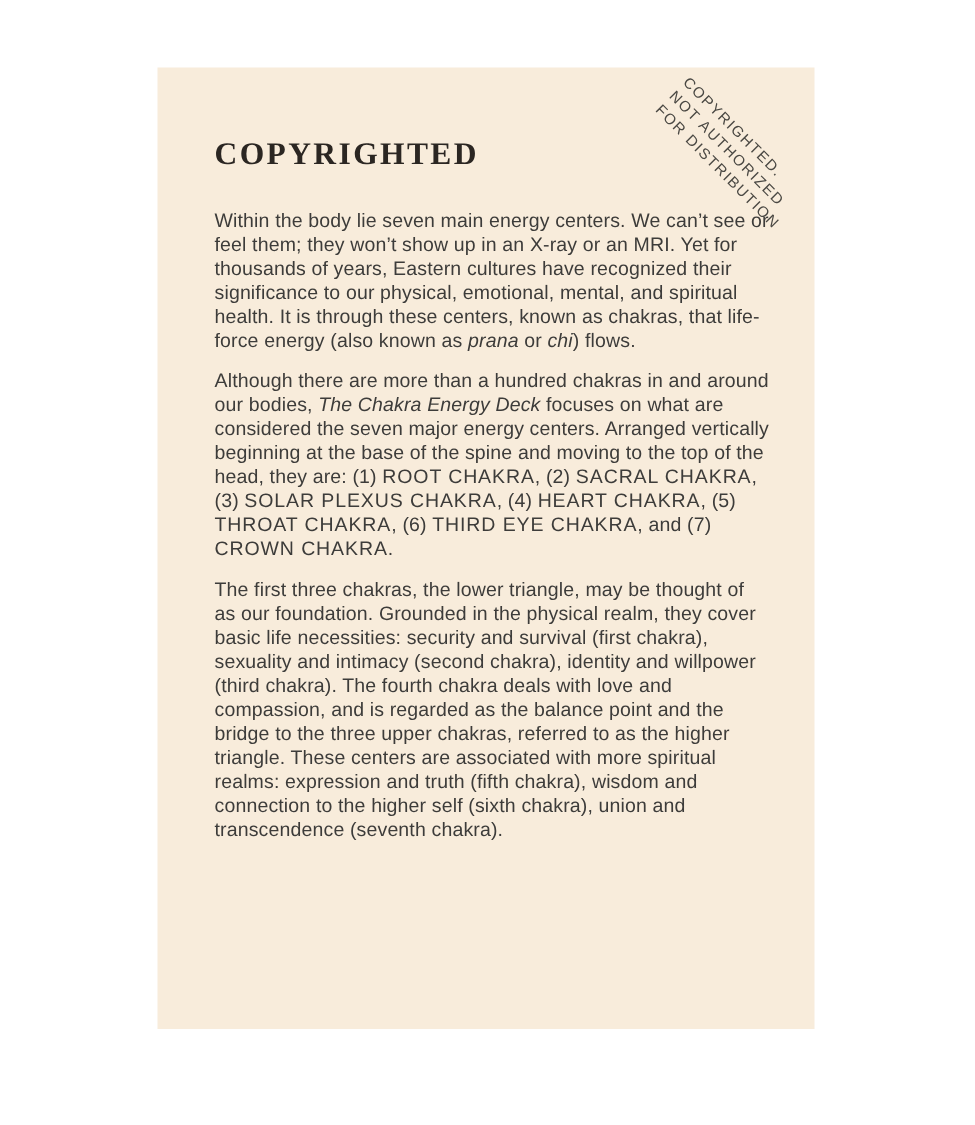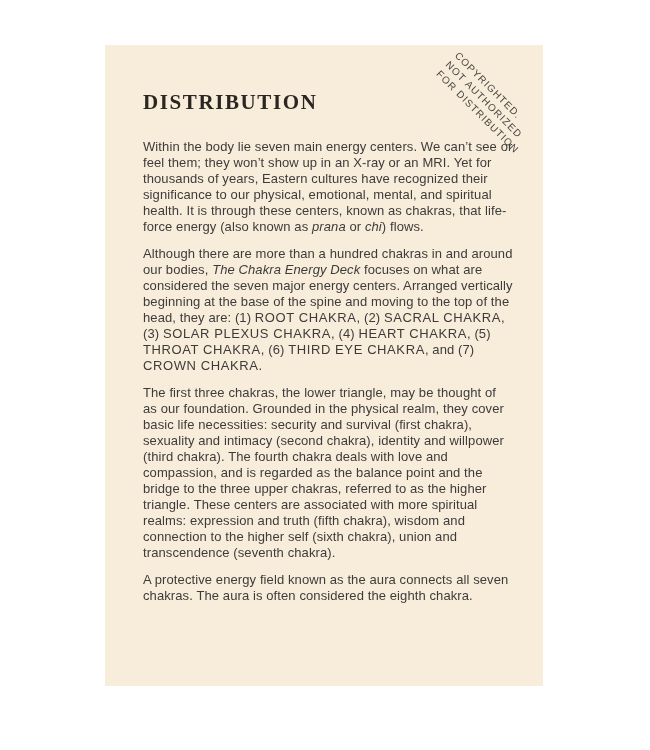--- a/index.html
+++ b/index.html
@@ -67,23 +67,22 @@
 
 <div class="canvas">
   <div class="book-page">
 
     <div class="watermark">
       <div class="wm-line">COPYRIGHTED.</div>
       <div class="wm-line">NOT AUTHORIZED</div>
       <div class="wm-line">FOR DISTRIBUTION</div>
     </div>
 
-    <h1 class="heading">DISTRIBUTION</h1>
+    <h1 class="heading">COPYRIGHTED</h1>
 
     <div class="article-body" id="article-body">
         <p><span class="seg-normal">Within the body lie seven main energy centers. We can’t see or feel them; they won’t show up in an X-ray or an MRI. Yet for thousands of years, Eastern cultures have recognized their significance to our physical, emotional, mental, and spiritual health. It is through these centers, known as chakras, that life-force energy (also known as </span><span class="seg-italic">prana</span><span class="seg-normal"> or </span><span class="seg-italic">chi</span><span class="seg-normal">) flows.</span></p>
         <p><span class="seg-normal">Although there are more than a hundred chakras in and around our bodies, </span><span class="seg-italic">The Chakra Energy Deck</span><span class="seg-normal"> focuses on what are considered the seven major energy centers. Arranged vertically beginning at the base of the spine and moving to the top of the head, they are: (1) </span><span class="seg-bold">ROOT CHAKRA</span><span class="seg-normal">, (2) </span><span class="seg-bold">SACRAL CHAKRA</span><span class="seg-normal">, (3) </span><span class="seg-bold">SOLAR PLEXUS CHAKRA</span><span class="seg-normal">, (4) </span><span class="seg-bold">HEART CHAKRA</span><span class="seg-normal">, (5) </span><span class="seg-bold">THROAT CHAKRA</span><span class="seg-normal">, (6) </span><span class="seg-bold">THIRD EYE CHAKRA</span><span class="seg-normal">, and (7) </span><span class="seg-bold">CROWN CHAKRA</span><span class="seg-normal">.</span></p>
         <p><span class="seg-normal">The first three chakras, the lower triangle, may be thought of as our foundation. Grounded in the physical realm, they cover basic life necessities: security and survival (first chakra), sexuality and intimacy (second chakra), identity and willpower (third chakra). The fourth chakra deals with love and compassion, and is regarded as the balance point and the bridge to the three upper chakras, referred to as the higher triangle. These centers are associated with more spiritual realms: expression and truth (fifth chakra), wisdom and connection to the higher self (sixth chakra), union and transcendence (seventh chakra).</span></p>
-        <p><span class="seg-normal">A protective energy field known as the aura connects all seven chakras. The aura is often considered the eighth chakra.</span></p>
       </div>
 
   </div>
 </div>
 
 </body></html>

